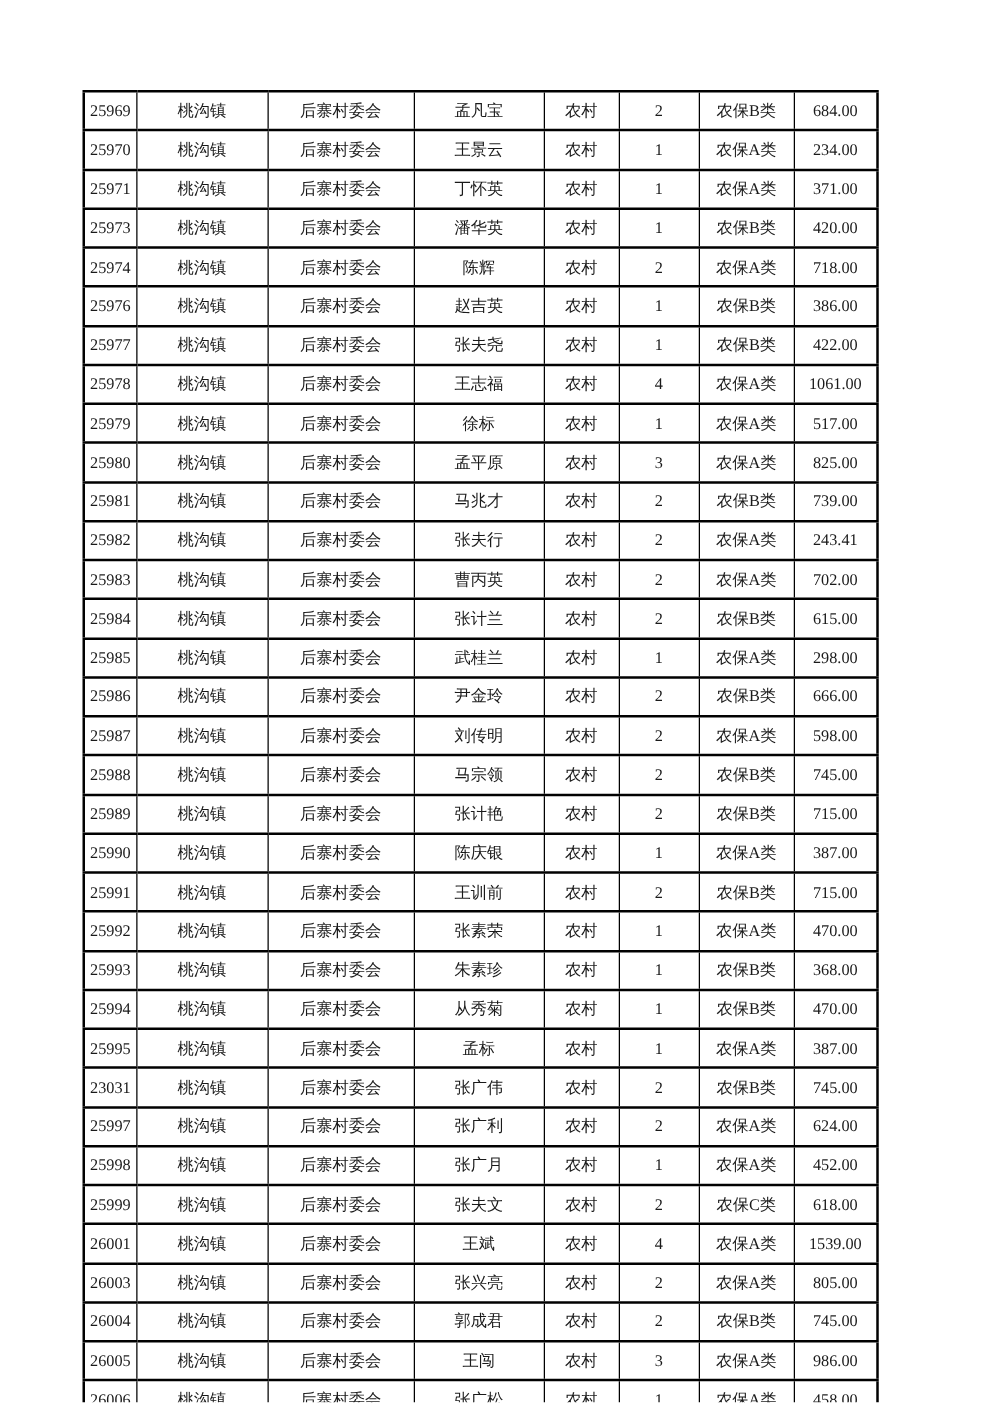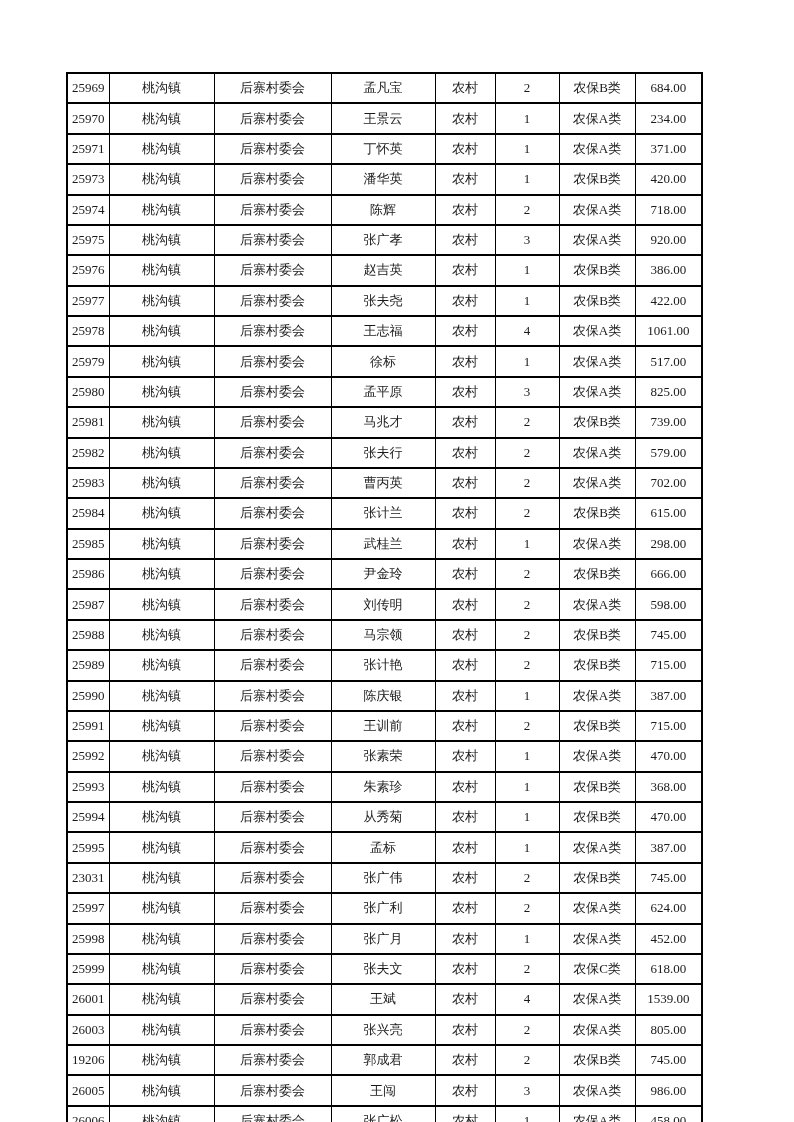--- a/index.html
+++ b/index.html
@@ -111,83 +111,73 @@
     <td>25974</td>
     <td>桃沟镇</td>
     <td>后寨村委会</td>
     <td>陈辉</td>
     <td>农村</td>
     <td>2</td>
     <td>农保A类</td>
     <td>718.00</td>
   </tr>
 
-  <tr>
-    <td>25975</td>
-    <td>桃沟镇</td>
-    <td>后寨村委会</td>
-    <td>张广孝</td>
+
+  <tr>
+    <td>25976</td>
+    <td>桃沟镇</td>
+    <td>后寨村委会</td>
+    <td>赵吉英</td>
+    <td>农村</td>
+    <td>1</td>
+    <td>农保B类</td>
+    <td>386.00</td>
+  </tr>
+
+  <tr>
+    <td>25977</td>
+    <td>桃沟镇</td>
+    <td>后寨村委会</td>
+    <td>张夫尧</td>
+    <td>农村</td>
+    <td>1</td>
+    <td>农保B类</td>
+    <td>422.00</td>
+  </tr>
+
+  <tr>
+    <td>25978</td>
+    <td>桃沟镇</td>
+    <td>后寨村委会</td>
+    <td>王志福</td>
+    <td>农村</td>
+    <td>4</td>
+    <td>农保A类</td>
+    <td>1061.00</td>
+  </tr>
+
+  <tr>
+    <td>25979</td>
+    <td>桃沟镇</td>
+    <td>后寨村委会</td>
+    <td>徐标</td>
+    <td>农村</td>
+    <td>1</td>
+    <td>农保A类</td>
+    <td>517.00</td>
+  </tr>
+
+  <tr>
+    <td>25980</td>
+    <td>桃沟镇</td>
+    <td>后寨村委会</td>
+    <td>孟平原</td>
     <td>农村</td>
     <td>3</td>
     <td>农保A类</td>
-    <td>920.00</td>
-  </tr>
-
-  <tr>
-    <td>25976</td>
-    <td>桃沟镇</td>
-    <td>后寨村委会</td>
-    <td>赵吉英</td>
-    <td>农村</td>
-    <td>1</td>
-    <td>农保B类</td>
-    <td>386.00</td>
-  </tr>
-
-  <tr>
-    <td>25977</td>
-    <td>桃沟镇</td>
-    <td>后寨村委会</td>
-    <td>张夫尧</td>
-    <td>农村</td>
-    <td>1</td>
-    <td>农保B类</td>
-    <td>422.00</td>
-  </tr>
-
-  <tr>
-    <td>25978</td>
-    <td>桃沟镇</td>
-    <td>后寨村委会</td>
-    <td>王志福</td>
-    <td>农村</td>
-    <td>4</td>
-    <td>农保A类</td>
-    <td>1061.00</td>
-  </tr>
-
-  <tr>
-    <td>25979</td>
-    <td>桃沟镇</td>
-    <td>后寨村委会</td>
-    <td>徐标</td>
-    <td>农村</td>
-    <td>1</td>
-    <td>农保A类</td>
-    <td>517.00</td>
-  </tr>
-
-  <tr>
-    <td>25980</td>
-    <td>桃沟镇</td>
-    <td>后寨村委会</td>
-    <td>孟平原</td>
-    <td>农村</td>
-    <td>3</td>
-    <td>农保A类</td>
     <td>825.00</td>
   </tr>
 
   <tr>
     <td>25981</td>
     <td>桃沟镇</td>
     <td>后寨村委会</td>
     <td>马兆才</td>
     <td>农村</td>
     <td>2</td>
@@ -196,21 +186,21 @@
   </tr>
 
   <tr>
     <td>25982</td>
     <td>桃沟镇</td>
     <td>后寨村委会</td>
     <td>张夫行</td>
     <td>农村</td>
     <td>2</td>
     <td>农保A类</td>
-    <td>579.00</td>
+    <td>243.41</td>
   </tr>
 
   <tr>
     <td>25983</td>
     <td>桃沟镇</td>
     <td>后寨村委会</td>
     <td>曹丙英</td>
     <td>农村</td>
     <td>2</td>
     <td>农保A类</td>
@@ -411,21 +401,21 @@
     <td>桃沟镇</td>
     <td>后寨村委会</td>
     <td>张兴亮</td>
     <td>农村</td>
     <td>2</td>
     <td>农保A类</td>
     <td>805.00</td>
   </tr>
 
   <tr>
-    <td>19206</td>
+    <td>26004</td>
     <td>桃沟镇</td>
     <td>后寨村委会</td>
     <td>郭成君</td>
     <td>农村</td>
     <td>2</td>
     <td>农保B类</td>
     <td>745.00</td>
   </tr>
 
   <tr>

